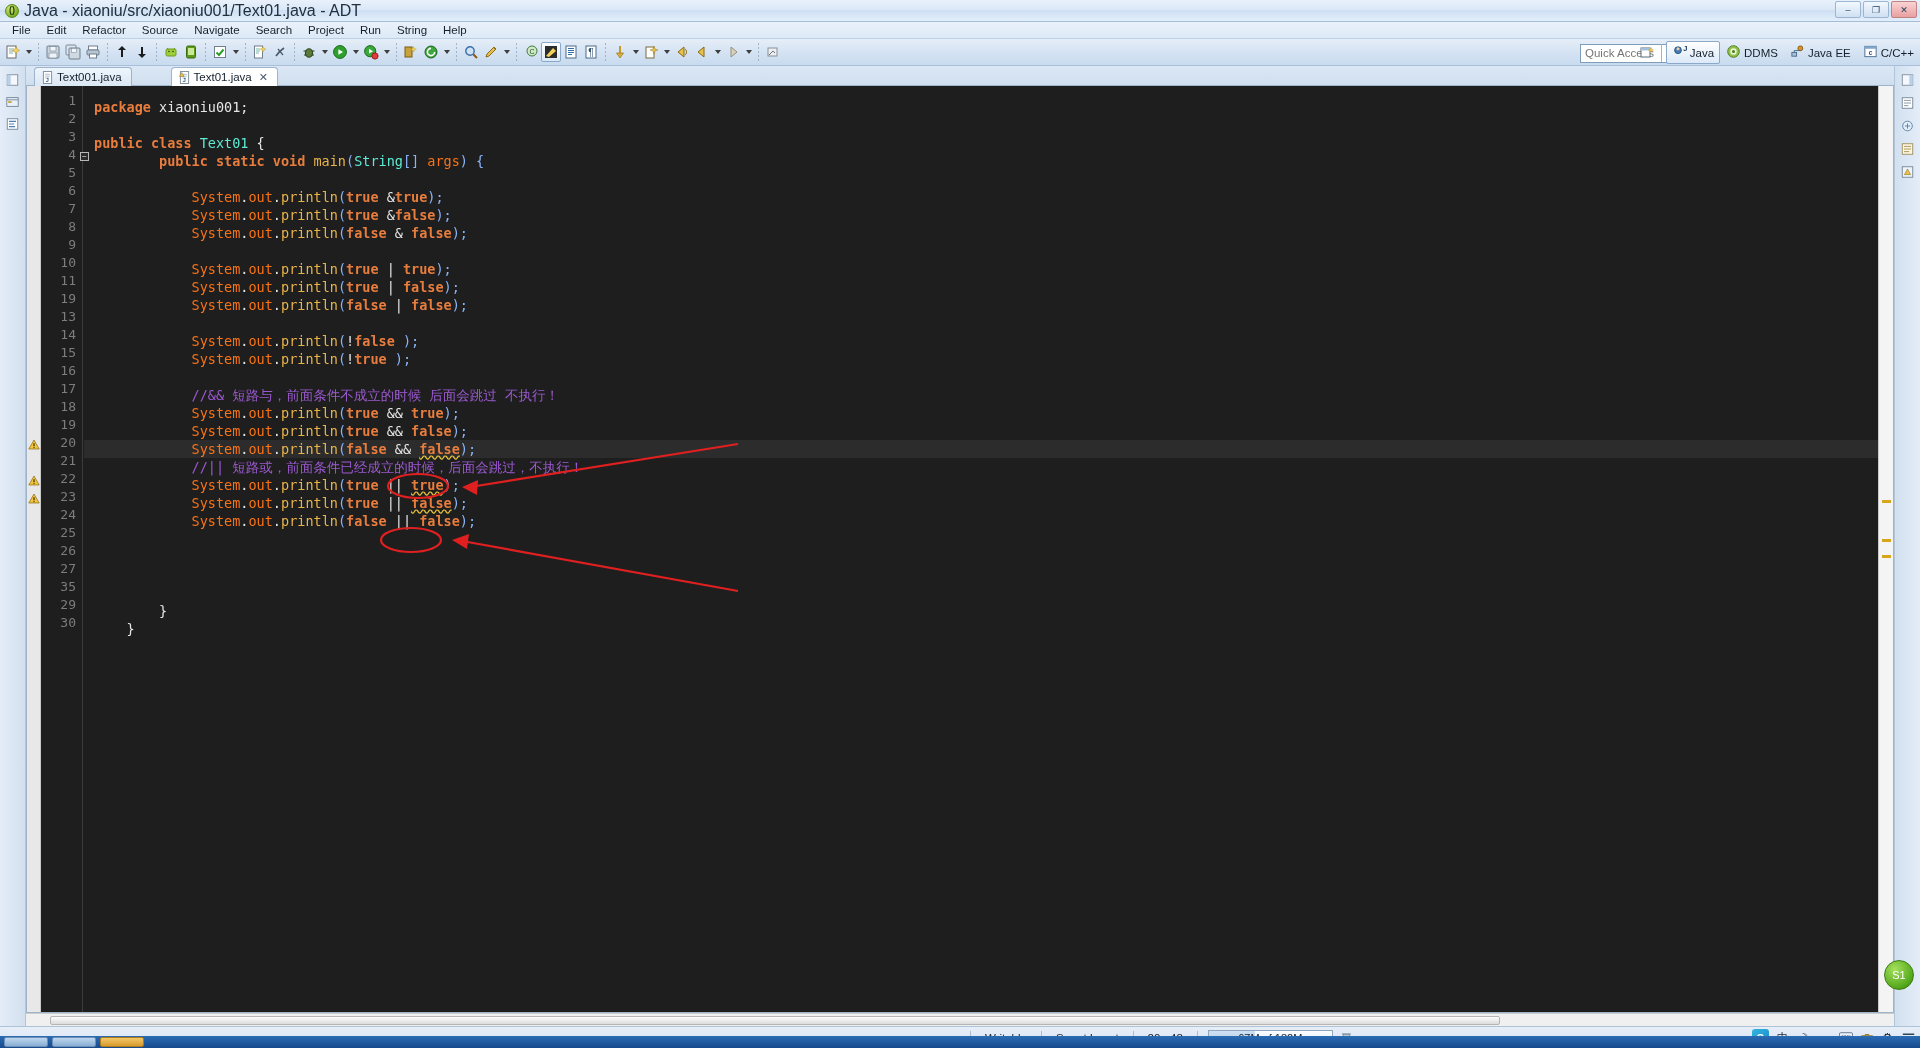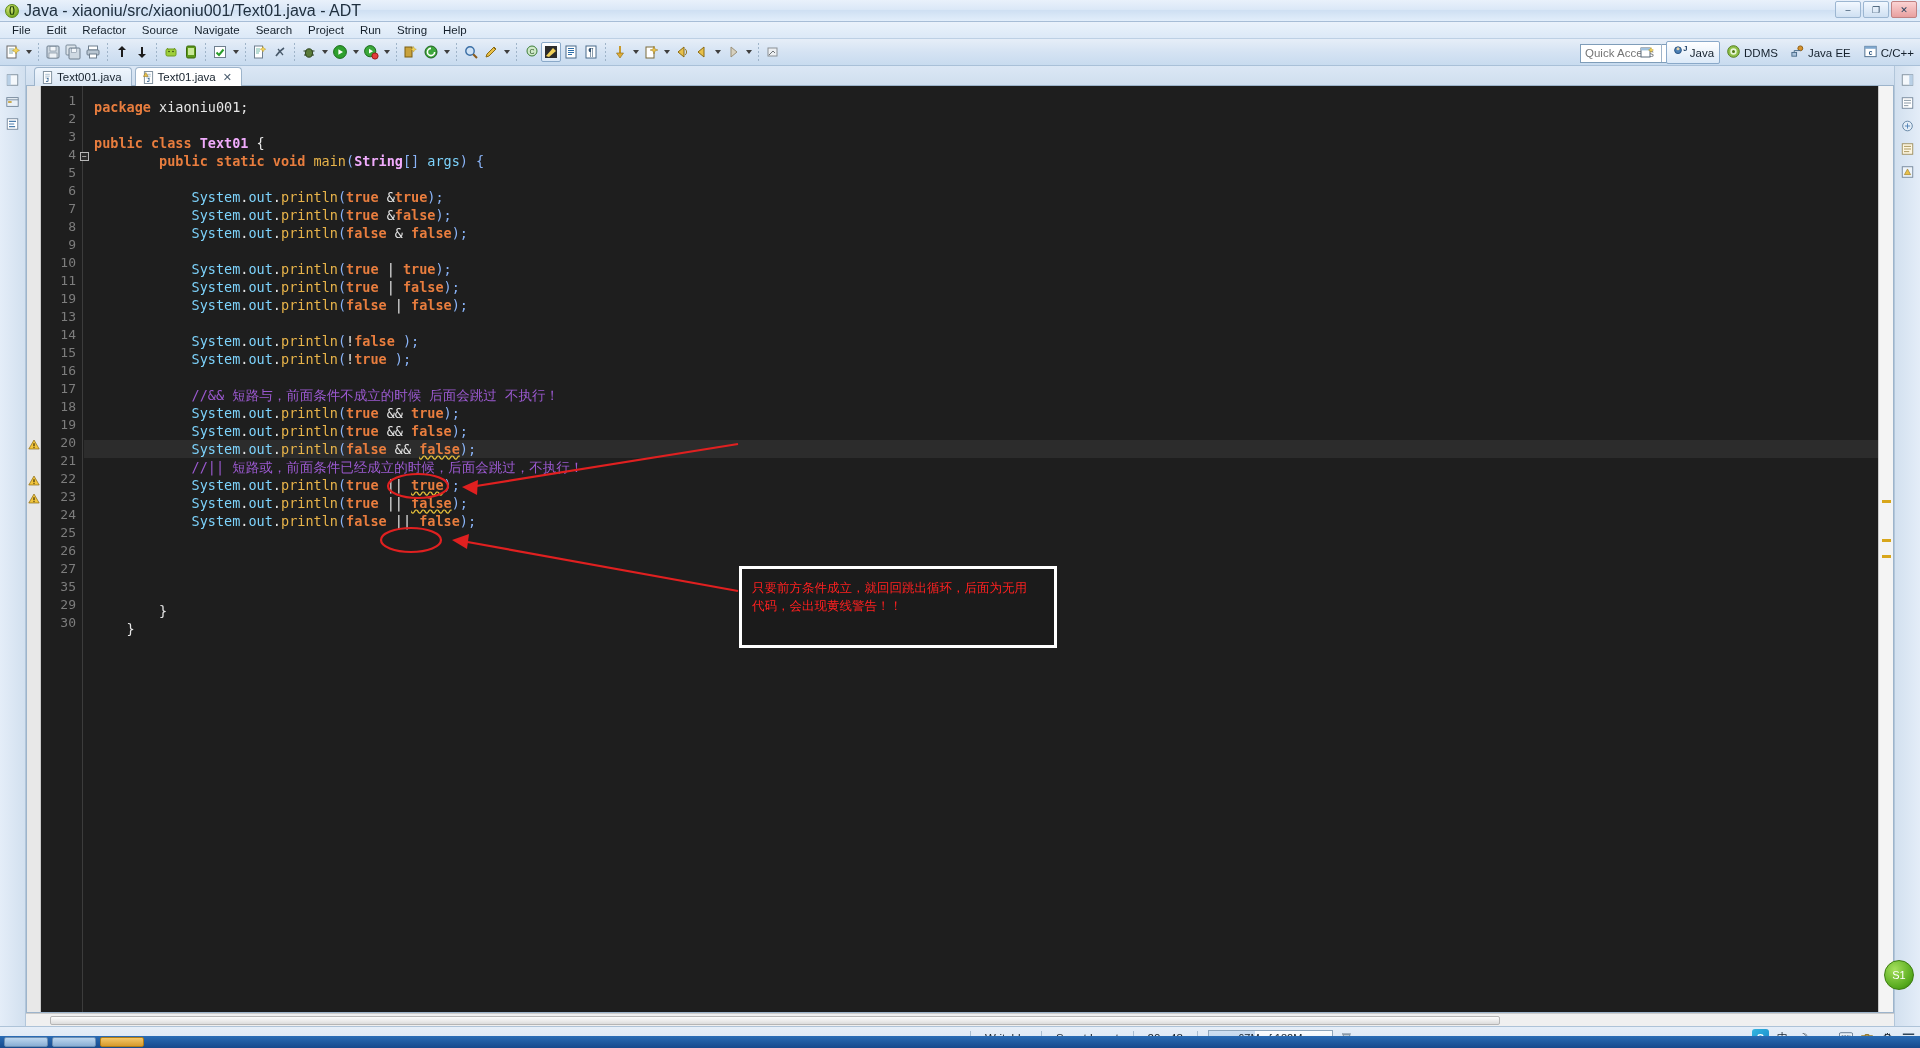--- a/index.html
+++ b/index.html
@@ -94,21 +94,21 @@
     background:linear-gradient(to bottom,#dbe7f5,#cfdeee); position:relative;}
   .tabrow::after{content:"";position:absolute;left:0;right:0;bottom:0;height:1px;background:#9db4cb;}
   .etab{
     height:19px; display:flex; align-items:center; gap:4px; padding:0 9px 0 7px;
     font-size:11.5px; color:#15202b;
     border:1px solid #9db4cb; border-bottom:none;
     border-radius:4px 4px 0 0;
     background:linear-gradient(to bottom,#eef5fd,#dbe7f4);
     margin-right:3px; position:relative; z-index:1;
   }
-  .etab.active{ background:#ffffff; z-index:2;}
+  .etab.active{ background:#ffffff; z-index:2;margin-left:36px;}
   .etab .jicon{ width:11px;height:13px;position:relative;}
   .etab .closex{ font-size:11px;color:#4a5c6e; margin-left:3px;}
 
   
   .code-shell{ flex:1; display:flex; background:#ffffff; border:1px solid #9db4cb; border-top:none;
      min-height:0; position:relative; }
   .marker-col{ width:14px; background:#e8e8e8; border-right:1px solid #c9c9c9; position:relative;}
   .code-wrap{ flex:1; position:relative; background:#1e1e1e; overflow:hidden;}
   .gutter{
     position:absolute; left:0; top:0; bottom:0; width:42px;
@@ -121,23 +121,23 @@
     border:1px solid #b8b8b8; background:#2a2a2a; color:#d0d0d0; font-size:8px;
     line-height:7px; text-align:center;}
   .codebody{
     position:absolute; left:43px; right:0; top:0; bottom:0;
     padding-top:12px; font-family:"DejaVu Sans Mono",monospace; font-size:13.5px;
     white-space:pre; color:#d4d4d4;
   }
   .cl{ height:18px; line-height:18px; padding-left:10px;}
   .cl.hl{ background:#2c2c2c; }
   .kw{color:#e87d3e;font-weight:bold;}
-  .cls{color:#f0abfc;font-weight:bold;}
+  .cls{color:#5eead4;font-weight:normal;}
   .mth{color:#e8b44a;}
-  .id{color:#7dd3fc;}
+  .id{color:#f97316;}
   .pun{color:#e6e6e6;}
   .paren{color:#8ab4f8;}
   .cmt{color:#9b59d0;}
   .warnline{ text-decoration: underline wavy #e8c33a; text-decoration-skip-ink:none;}
 
   
   .ov-ruler{ width:15px; background:#f4f4f4; border-left:1px solid #c9c9c9; position:relative;}
   .ov-mark{ position:absolute; right:2px; width:9px;height:3px;background:#d8a61b;}
   .hbar{ height:13px; background:#f0f0f0; border-top:1px solid #cccccc; position:relative;}
   .hthumb{ position:absolute; left:24px; width:1450px; top:2px; height:9px;
@@ -628,24 +628,20 @@
     <line x1="738" y1="378" x2="470" y2="421" stroke="#e02020" stroke-width="2.2"></line>
     <polygon points="462,421 478,414 477,429" fill="#e02020"></polygon>
 
     <ellipse cx="411" cy="474" rx="30" ry="12" fill="none" stroke="#e02020" stroke-width="2.2"></ellipse>
 
     <line x1="738" y1="525" x2="462" y2="475" stroke="#e02020" stroke-width="2.2"></line>
     <polygon points="452,474 469,468 467,483" fill="#e02020"></polygon>
   </svg>
 
 
-  <div class="ann" style="left:739px; top:500px; width:318px; height:82px;">
-    <div>只要前方条件成立，就回回跳出循环，后面为无用</div>
-    <div>代码，会出现黄线警告！！</div>
-  </div>
 
   <div class="float-badge">S1</div>
 </div>
 
 <div class="statusbar">
   <div style="width:960px"></div>
   <div class="sb-sep"></div>
   <div class="sb-cell">Writable</div>
   <div class="sb-sep"></div>
   <div class="sb-cell">Smart Insert</div>

